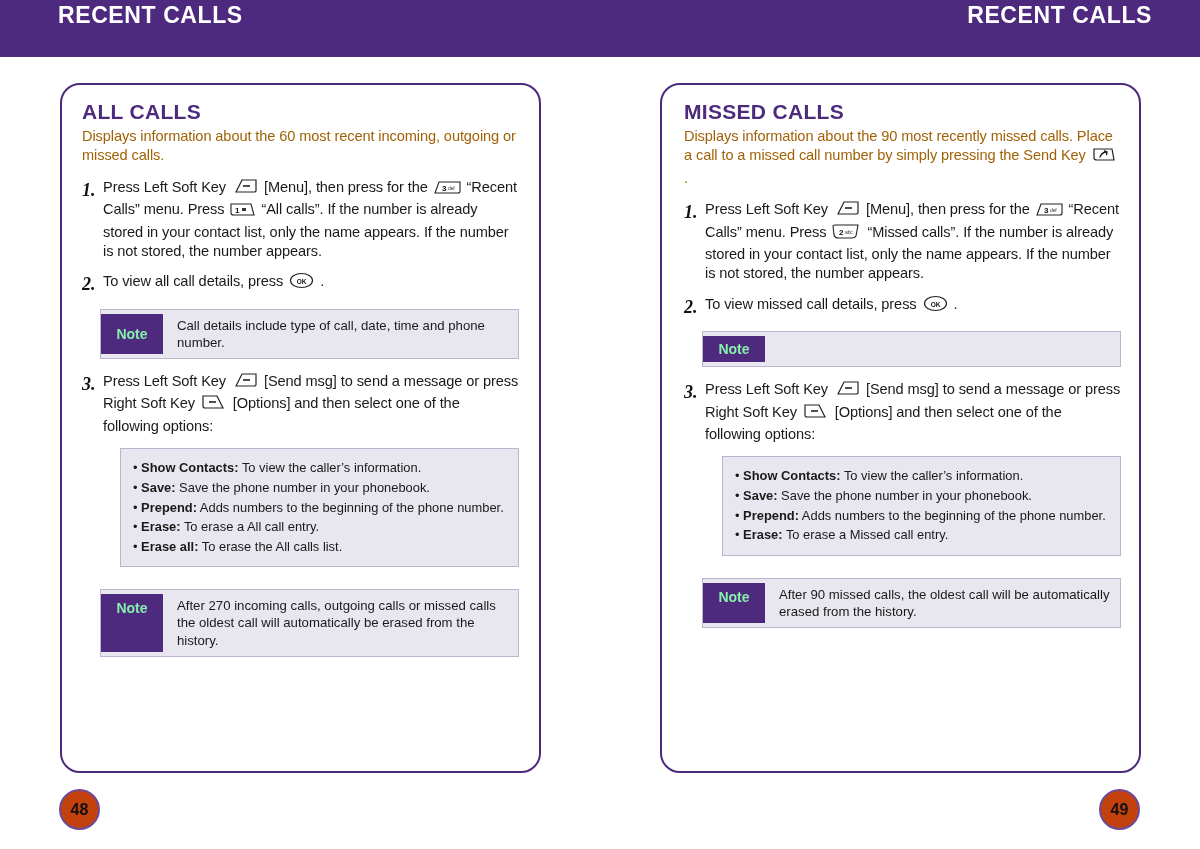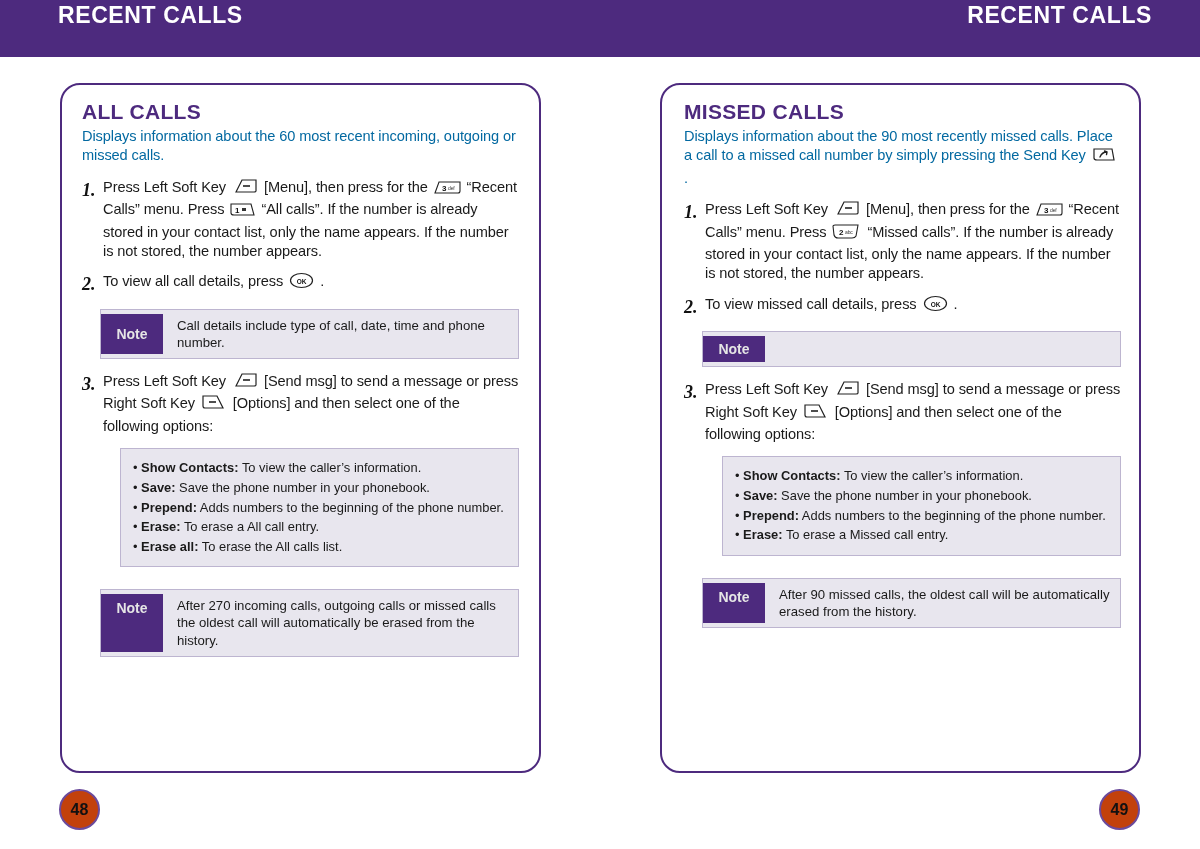--- a/index.html
+++ b/index.html
@@ -54,21 +54,21 @@
   .section-title {
     font-size: 21px;
     font-weight: bold;
     color: #4d2a7e;
     letter-spacing: 0.3px;
     margin-bottom: 3px;
   }
   .intro {
     font-size: 14.6px;
     line-height: 1.33;
-    color: #0369a1;
+    color: #a16207;
     letter-spacing: -0.1px;
   }
 
   
   .steps { margin-top: 12px; }
   .step {
     display: flex;
     align-items: flex-start;
     margin-bottom: 11px;
   }
@@ -97,21 +97,21 @@
     align-items: stretch;
     background: #e8e6ee;
     border: 1px solid #bdb5d0;
     margin: 13px 0 13px 18px;
     min-height: 36px;
   }
   .note-tag {
     flex: 0 0 auto;
     width: 62px;
     background: #4d2a7e;
-    color: #e5e5e5;
+    color: #86efac;
     font-size: 14px;
     font-weight: bold;
     display: flex;
     align-items: center;
     justify-content: center;
     margin: 4px 0;
   }
   .note-text {
     flex: 1 1 auto;
     font-size: 13.2px;

